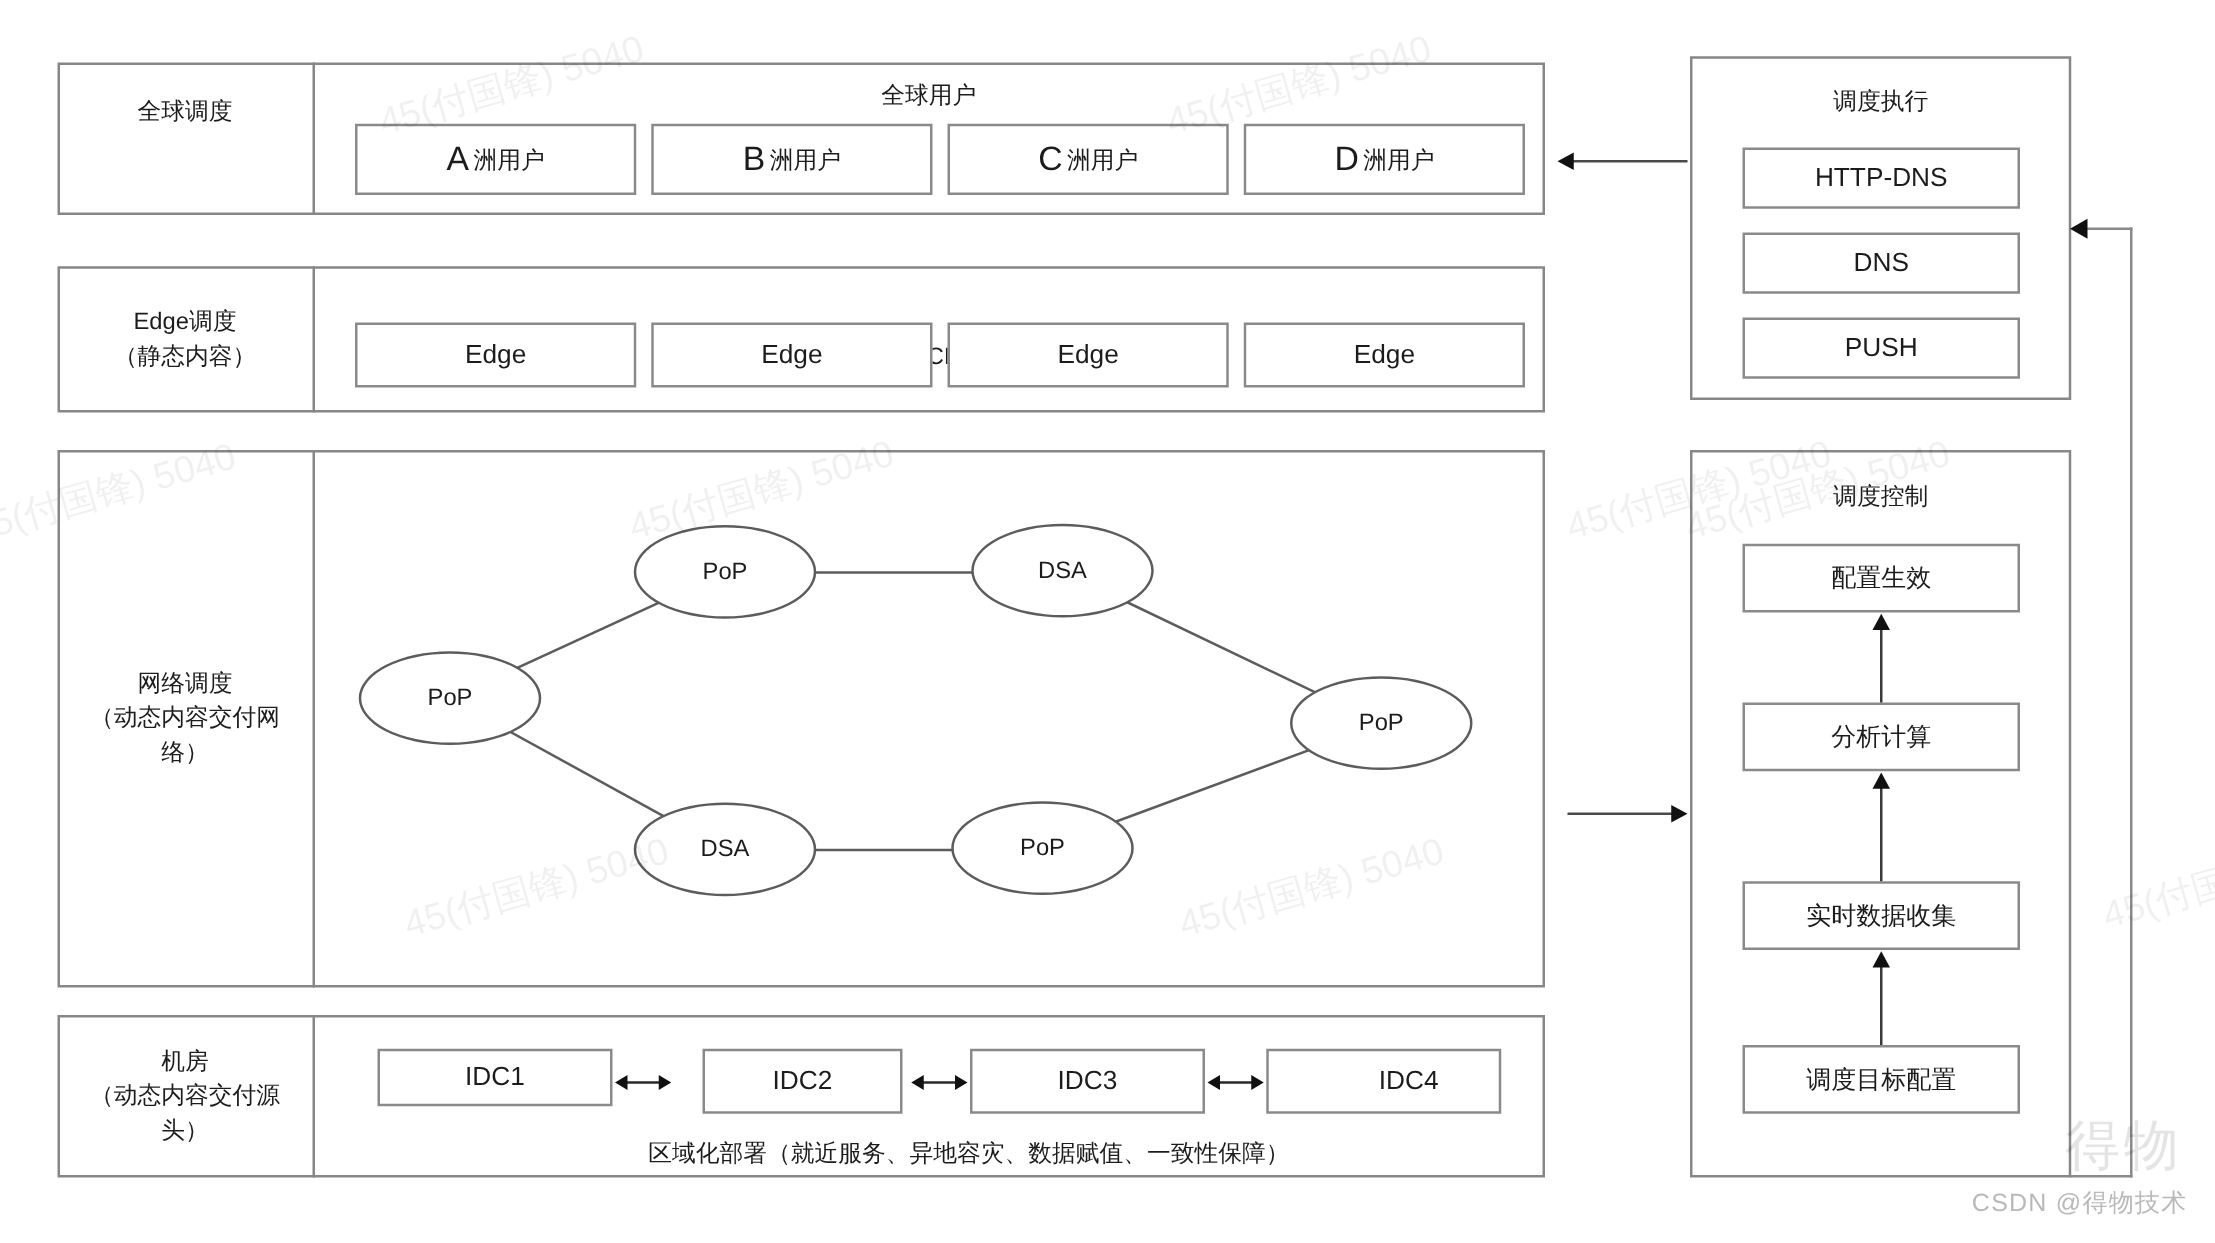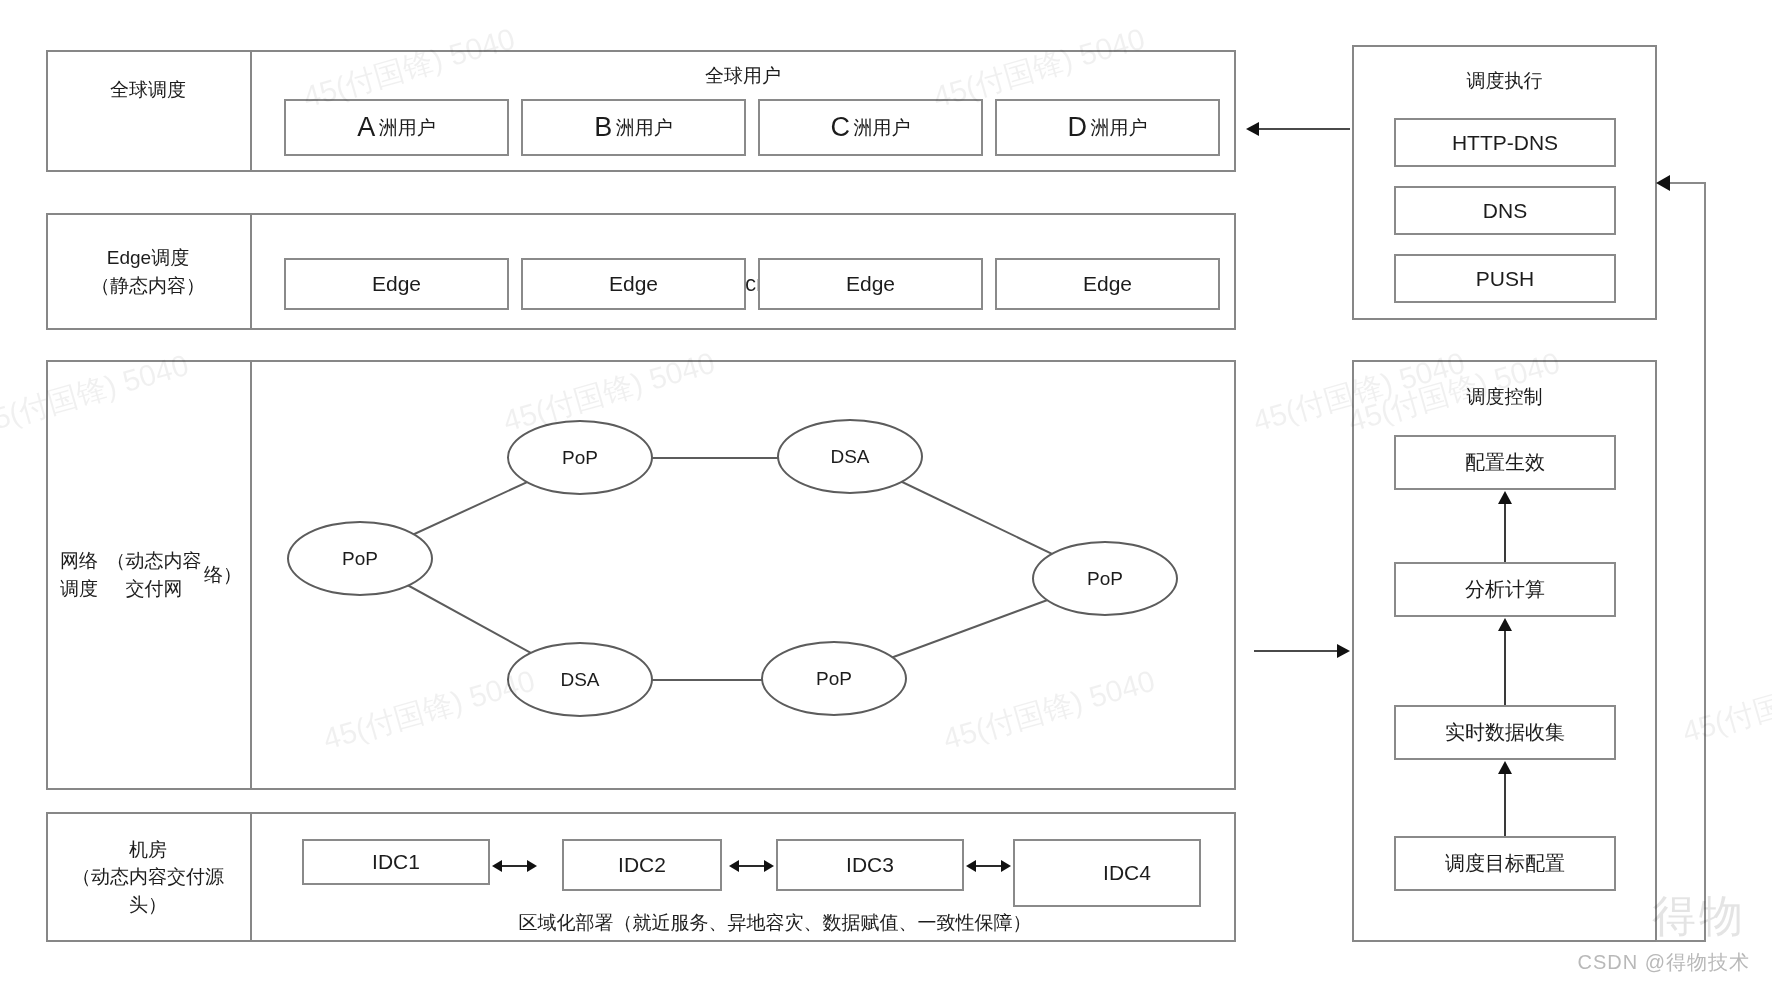--- a/index.html
+++ b/index.html
@@ -41,21 +41,20 @@
   .vdiv {
     position: absolute;
     width: 2px;
     background: #878787;
   }
   .sectiontitle {
     position: absolute;
     font-size: 19px;
     text-align: center;
     color: #1c1c1c;
-    font-family: Liberation Mono, monospace;
   }
   .cell {
     position: absolute;
     box-sizing: border-box;
     border: 2px solid #8a8a8a;
     background: #ffffff;
     display: flex;
     align-items: center;
     justify-content: center;
     font-size: 21px;
@@ -234,21 +233,21 @@
     </div>
   <div class="cell" style="left:758px; top:258px; width:225px; height:52px;">
       <span>Edge</span>
     </div>
   <div class="cell" style="left:995px; top:258px; width:225px; height:52px;">
       <span>Edge</span>
     </div>
 
   <div class="panel" style="left:46px; top:360px; width:1190px; height:430px;"></div>
   <div class="vdiv" style="left:250px; top:360px; height:430px;"></div>
-  <div class="rowlabel" style="left:46px; top:360px; width:204px; height:430px; flex-direction:row;justify-content:flex-end;">
+  <div class="rowlabel" style="left:46px; top:360px; width:204px; height:430px; flex-direction:column;">
     <span>网络调度</span>
     <span>（动态内容交付网</span>
     <span>络）</span>
   </div>
 
   <div class="edge" style="left:360px; top:558px; width:242px; transform:rotate(-24.7deg);"></div>
 
   <div class="edge" style="left:580px; top:457px; width:270px; transform:rotate(0deg);"></div>
 
   <div class="edge" style="left:850px; top:456px; width:283px; transform:rotate(25.6deg);"></div>
@@ -288,21 +287,21 @@
 
   <div class="cell" style="left:302px; top:839px; width:188px; height:46px;">
       <span>IDC1</span>
     </div>
   <div class="cell" style="left:562px; top:839px; width:160px; height:52px;">
       <span>IDC2</span>
     </div>
   <div class="cell" style="left:776px; top:839px; width:188px; height:52px;">
       <span>IDC3</span>
     </div>
-  <div class="cell" style="left:1013px; top:839px; width:188px; height:68px;padding-left:40px;">
+  <div class="cell" style="left:1013px; top:839px; width:188px; height:52px;padding-left:40px;">
       <span>IDC4</span>
     </div>
 
   <div class="dbl" style="left:501px; top:865px; width:27px;"></div>
   <div class="dbl" style="left:738px; top:865px; width:27px;"></div>
   <div class="dbl" style="left:975px; top:865px; width:27px;"></div>
 
   <div class="caption" style="left:250px; top:910px; width:986px;">区域化部署（就近服务、异地容灾、数据赋值、一致性保障）</div>
 
   <div class="panel" style="left:1352px; top:45px; width:305px; height:275px;"></div>

